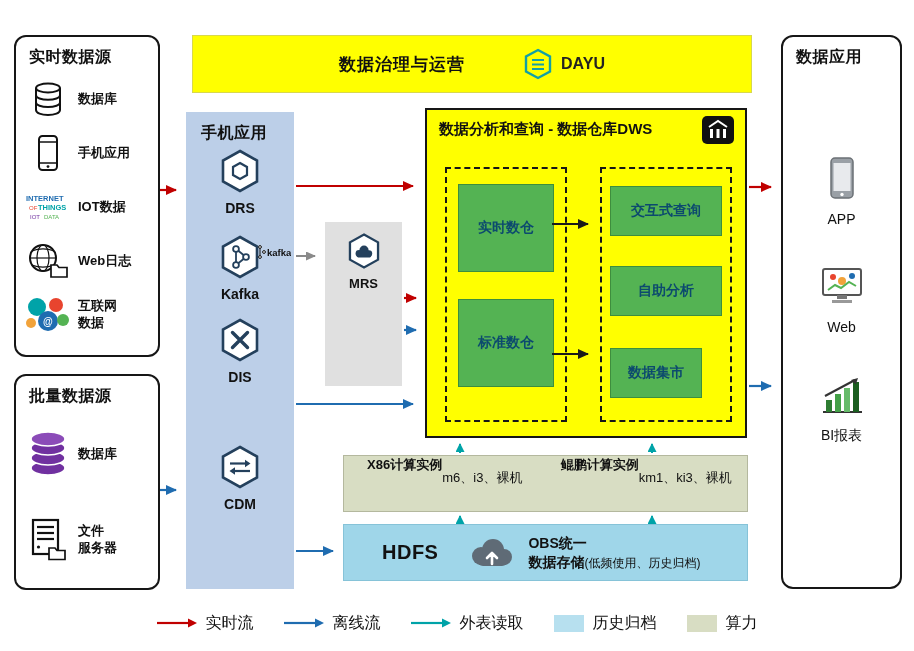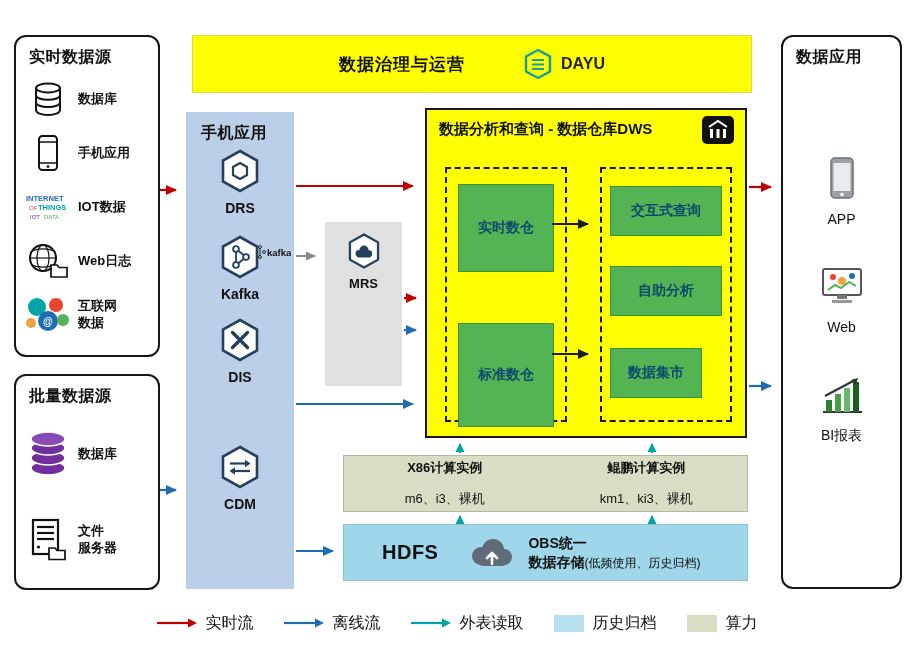--- a/index.html
+++ b/index.html
@@ -41,29 +41,29 @@
   
   #dws{position:absolute;left:425px;top:108px;width:322px;height:330px;background:#ffff00;border:2px solid #161616}
   #dws-title{font-weight:bold;font-size:15px;margin:10px 0 0 12px}
   #dws-icon{position:absolute;top:5px;right:10px}
   .dashed{position:absolute;border:2px dashed #161616}
   #dws-wh{left:18px;top:57px;width:122px;height:255px}
   #dws-fn{left:173px;top:57px;width:132px;height:255px}
   .gbox{position:absolute;background:#54b353;border:1px solid #3e8e3e;display:flex;align-items:center;
         justify-content:center;font-weight:bold;font-size:14px;color:#0c4a6e;text-align:center}
   #wh0{left:11px;top:15px;width:96px;height:88px}
-  #wh1{left:11px;top:154px;width:96px;height:104px}
+  #wh1{left:11px;top:130px;width:96px;height:88px}
   #fn0{left:8px;top:17px;width:112px;height:50px}
   #fn1{left:8px;top:97px;width:112px;height:50px}
   #fn2{left:8px;top:179px;width:92px;height:50px}
 
   
   #compute{position:absolute;left:343px;top:455px;width:405px;height:57px;background:#d8ddc3;
            border:1px solid #b4b89e;display:flex}
-  .cgroup{flex:1;display:flex;flex-direction:column;align-items:center;justify-content:center}
+  .cgroup{flex:1;display:flex;flex-direction:row;justify-content:center}
   .cgroup .t{font-weight:bold;font-size:13px}
   .cgroup .m{font-size:13px;margin-top:13px}
 
   
   #storage{position:absolute;left:343px;top:524px;width:405px;height:57px;background:#9fd6e9;
            border:1px solid #86c3d8;display:flex;align-items:center}
   #hdfs{font-weight:bold;font-size:20px;margin-left:38px;letter-spacing:.5px}
   #obs-icon{margin-left:28px;display:flex;align-items:center}
   #obs-text{margin-left:10px;font-size:14px;line-height:1.35}
   #obs-text .b{font-weight:bold}

